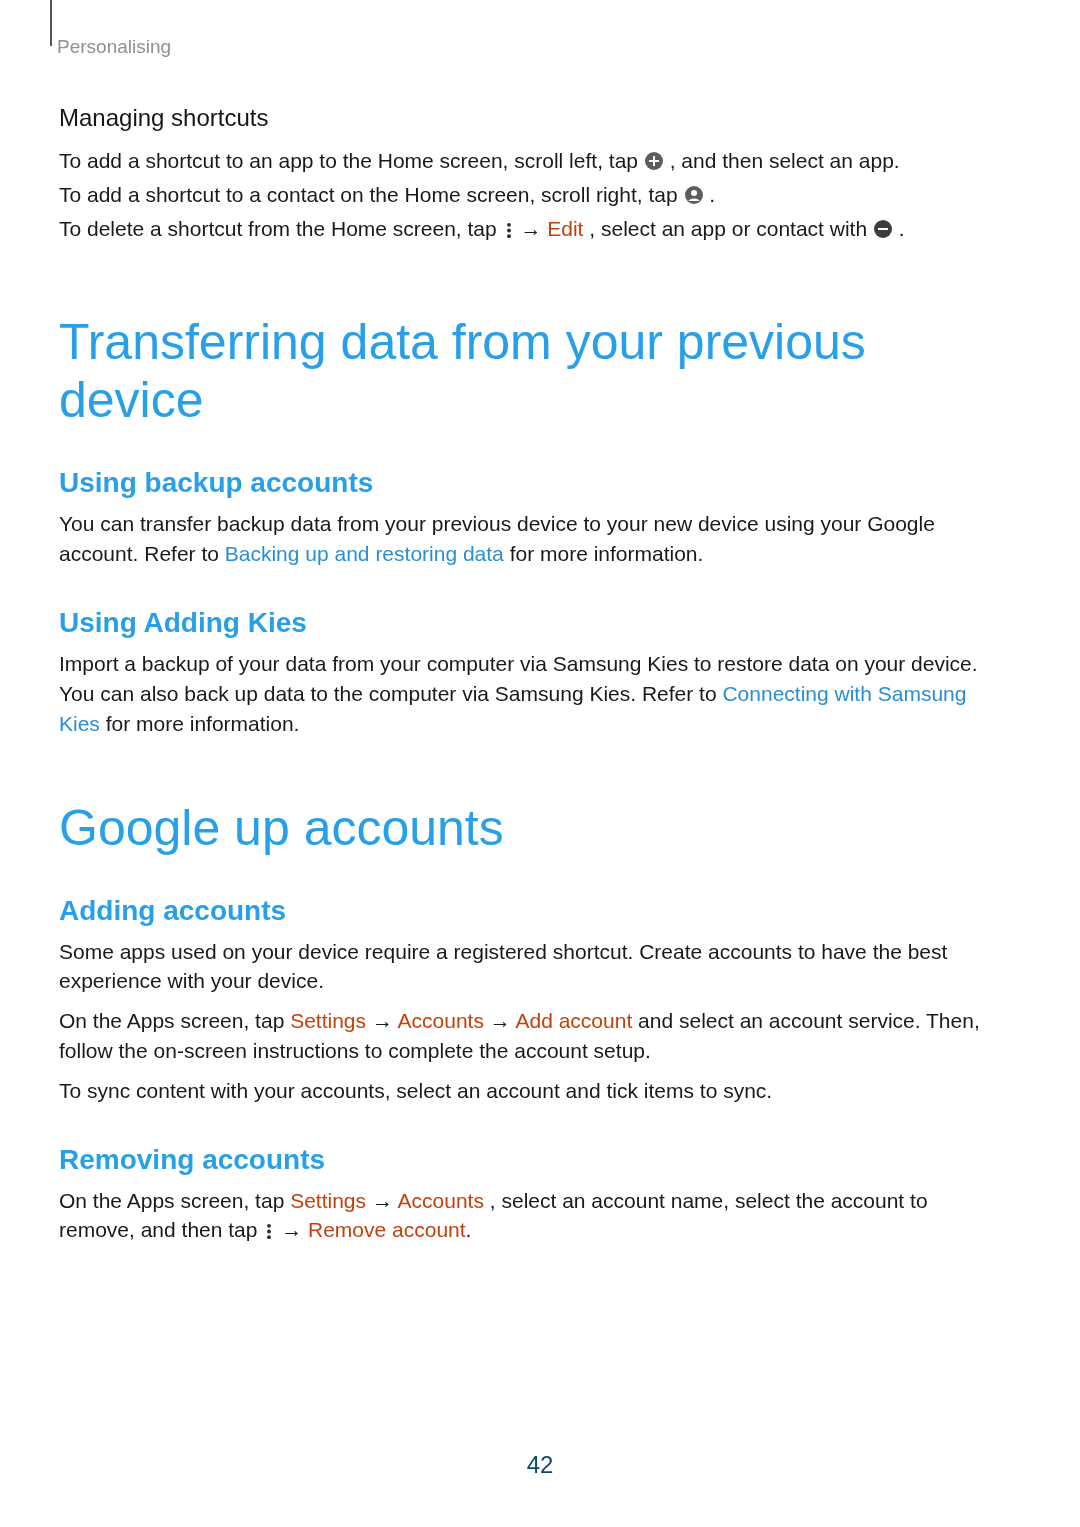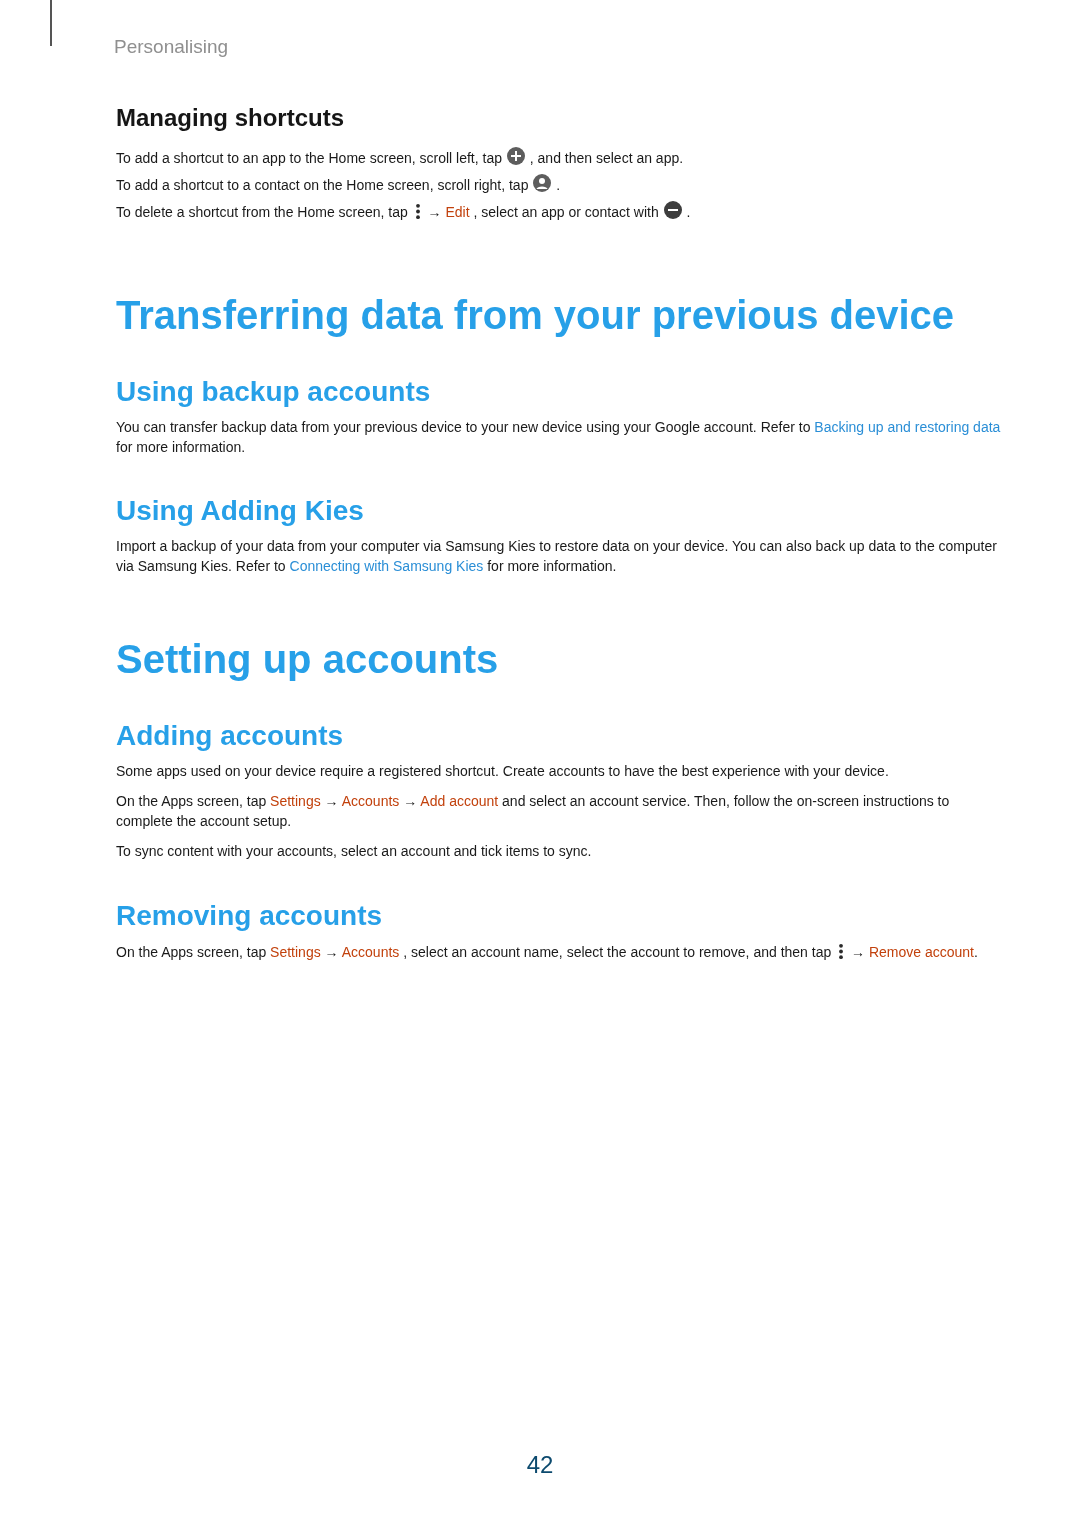--- a/index.html
+++ b/index.html
@@ -9,56 +9,56 @@
     font-family: "Segoe UI", "Myriad Pro", "Helvetica Neue", Arial, sans-serif;
     color: #1a1a1a;
     width: 1080px;
   }
   .page {
     width: 1080px;
     height: 1527px;
     position: relative;
     box-sizing: border-box;
     padding-top: 30px;
-    padding-left: 116px;
+    padding-left: 59px;
     padding-right: 76px;
   }
   .header-mark {
     position: absolute;
     left: 50px;
     top: 0;
     width: 2px;
     height: 46px;
     background: #555;
   }
   .breadcrumb {
     color: #8f8f8f;
     font-size: 19px;
     margin-left: -2px;
     margin-top: 6px;
     margin-bottom: 46px;
   }
   .h3 {
-    font-weight: 700;
+    font-weight: 400;
     font-size: 24px;
     color: #161616;
     margin-top: 30px;
     margin-bottom: 14px;
   }
   .para {
-    font-size: 14px;
+    font-size: 21px;
     line-height: 1.42;
     margin: 0 0 10px 0;
     color: #1a1a1a;
   }
   .para.tight { margin-bottom: 4px; }
   .h1 {
     color: #27a0e8;
-    font-size: 40px;
-    font-weight: 700;
+    font-size: 50px;
+    font-weight: 400;
     margin-top: 70px;
     margin-bottom: 24px;
   }
   .h2 {
     color: #27a0e8;
     font-size: 28px;
     font-weight: 600;
     margin-top: 38px;
     margin-bottom: 10px;
   }
@@ -147,21 +147,21 @@
     <span> for more information.</span>
   </p>
 
   <div class="h2">Using Adding Kies</div>
   <p class="para">
     <span>Import a backup of your data from your computer via Samsung Kies to restore data on your device. You can also back up data to the computer via Samsung Kies. Refer to </span>
     <span class="link">Connecting with Samsung Kies</span>
     <span> for more information.</span>
   </p>
 
-  <div class="h1" style="margin-top:60px">Setting up accounts</div>
+  <div class="h1" style="margin-top:60px">Google up accounts</div>
 
   <div class="h2">Adding accounts</div>
   <p class="para">Some apps used on your device require a registered shortcut. Create accounts to have the best experience with your device.</p>
   <p class="para">
     <span>On the Apps screen, tap </span><span class="bold">Settings</span><span class="arrow"> → </span><span class="bold">Accounts</span><span class="arrow"> → </span><span class="bold">Add account</span>
     <span> and select an account service. Then, follow the on-screen instructions to complete the account setup.</span>
   </p>
   <p class="para">To sync content with your accounts, select an account and tick items to sync.</p>
 
   <div class="h2">Removing accounts</div>

